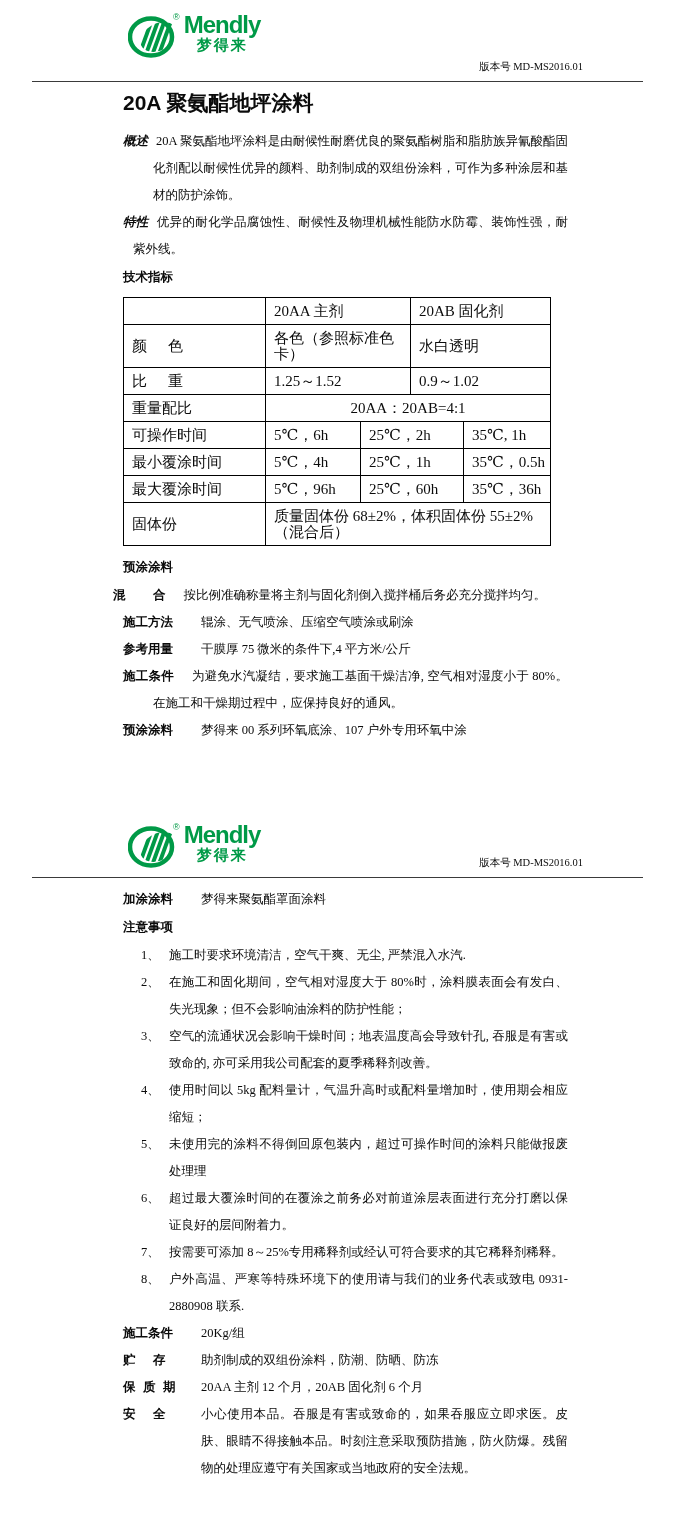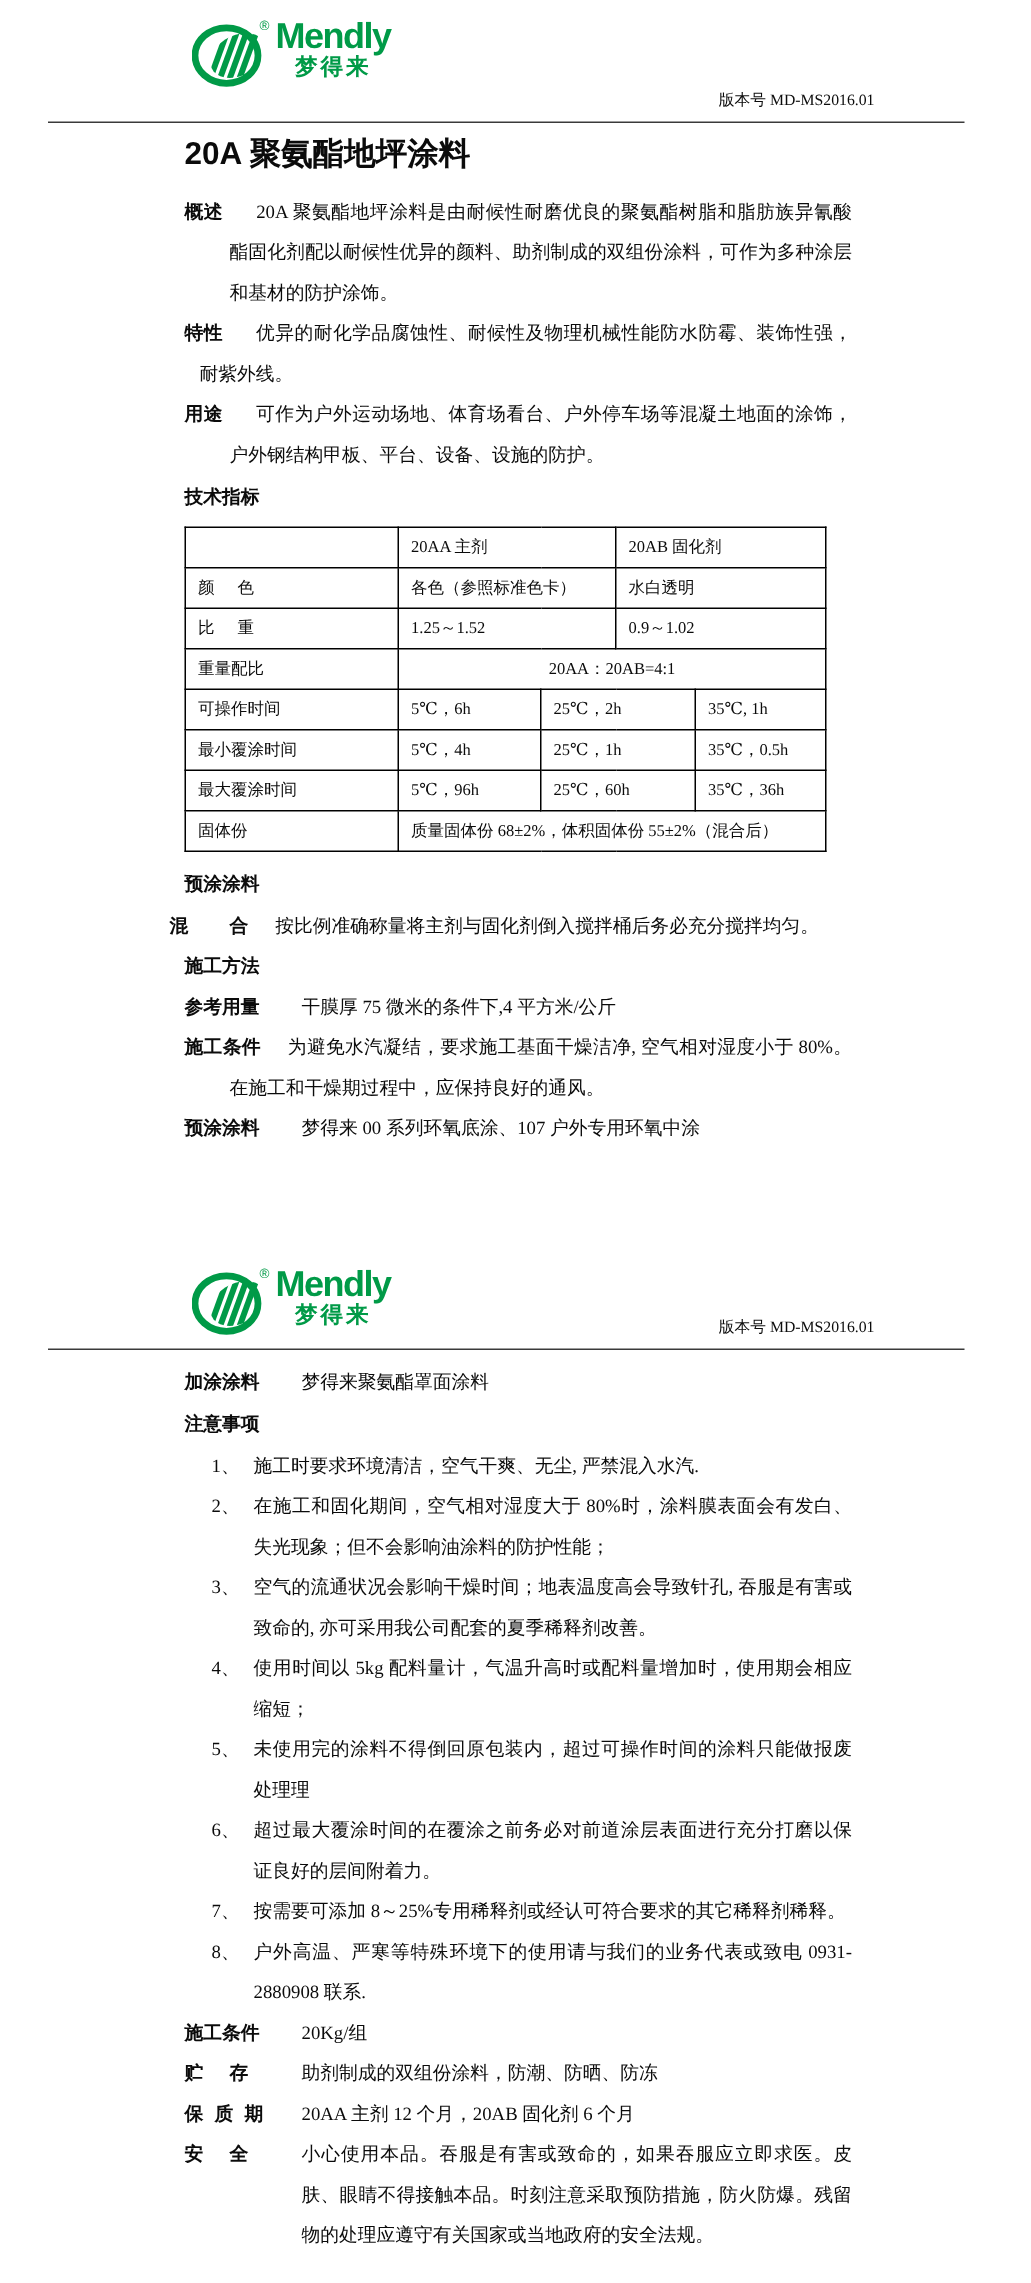--- a/index.html
+++ b/index.html
@@ -18,32 +18,32 @@
   .brand-en{font-family:"Liberation Sans",sans-serif;font-weight:bold;font-size:24px;color:var(--green);letter-spacing:-1px;line-height:22px;}
   .brand-zh{font-family:"Liberation Sans",sans-serif;font-weight:bold;font-size:15px;color:var(--green);letter-spacing:2px;margin-left:13px;line-height:18px;}
 
   
   .content{margin-left:123px;width:445px;font-size:12.5px;line-height:27px;text-align:justify;}
   h1.title{font-family:"Liberation Sans",sans-serif;font-size:21px;line-height:26px;margin:8px 0 12px 0;font-weight:bold;text-align:left;}
   .b{font-weight:bold;}
   p{margin:0;}
   .hang30{padding-left:30px;text-indent:-30px;}
   .hang10{padding-left:10px;text-indent:-10px;}
-  .lblgap{margin-right:22px;}
+  .lblgap{margin-right:8px;font-style:italic;}
   .lblgap4{margin-right:18px;}
   .subttl{font-weight:bold;margin:1px 0;}
   .kv{display:flex;}
   .kv .k{flex:0 0 58px;font-weight:bold;margin-right:20px;white-space:nowrap;}
   .kv .v{flex:1;}
   .spread2{display:inline-block;width:3.4em;text-align:justify;text-align-last:justify;}
   .spread3{display:inline-block;width:4.2em;text-align:justify;text-align-last:justify;}
 
   
   table.spec{border-collapse:collapse;width:427px;margin:6px 0 8px 0;table-layout:fixed;text-align:left;}
-  table.spec td{border:1px solid #000;font-size:11px;line-height:16px;padding:5px 4px 5px 8px;vertical-align:middle;}
+  table.spec td{border:1px solid #000;font-size:15px;line-height:16px;padding:5px 4px 5px 8px;vertical-align:middle;}
   table.spec td.ctr{text-align:center;padding-left:4px;}
 
   
   .notes{margin:0 0 0 18px;}
   .note{display:flex;}
   .note .num{flex:0 0 28px;}
   .note .txt{flex:1;}
 
   
   .page2{margin-top:0;}
@@ -81,21 +81,20 @@
       <div class="rule"></div>
     </div>
 
     <div class="content">
       <h1 class="title">20A 聚氨酯地坪涂料</h1>
 
       <p class="hang30"><span class="b lblgap">概述</span><span>20A 聚氨酯地坪涂料是由耐候性耐磨优良的聚氨酯树脂和脂肪族异氰酸酯固化剂配以耐候性优异的颜料、助剂制成的双组份涂料，可作为多种涂层和基材的防护涂饰。</span></p>
 
       <p class="hang10"><span class="b lblgap">特性</span><span>优异的耐化学品腐蚀性、耐候性及物理机械性能防水防霉、装饰性强，耐紫外线。</span></p>
 
-      <p class="hang30"><span class="b lblgap">用途</span><span>可作为户外运动场地、体育场看台、户外停车场等混凝土地面的涂饰，户外钢结构甲板、平台、设备、设施的防护。</span></p>
 
       <div class="subttl">技术指标</div>
 
       <table class="spec">
         <colgroup>
             <col style="width:142px">
             <col style="width:95px">
             <col style="width:50px">
             <col style="width:53px">
             <col style="width:87px">
@@ -144,20 +143,21 @@
         </tr>
       </tbody>
         </table>
 
       <div class="subttl">预涂涂料</div>
 
       <p class="hang10"><span class="b lblgap4"><span class="spread2">混合</span></span><span>按比例准确称量将主剂与固化剂倒入搅拌桶后务必充分搅拌均匀。</span></p>
 
       <div class="kv">
           <span class="k">施工方法</span>
+          <span class="v">辊涂、无气喷涂、压缩空气喷涂或刷涂</span>
         </div>
       <div class="kv">
           <span class="k">参考用量</span>
           <span class="v">干膜厚 75 微米的条件下,4 平方米/公斤</span>
         </div>
 
       <p class="hang30"><span class="b lblgap4">施工条件</span><span>为避免水汽凝结，要求施工基面干燥洁净, 空气相对湿度小于 80%。在施工和干燥期过程中，应保持良好的通风。</span></p>
 
       <div class="kv">
           <span class="k">预涂涂料</span>

